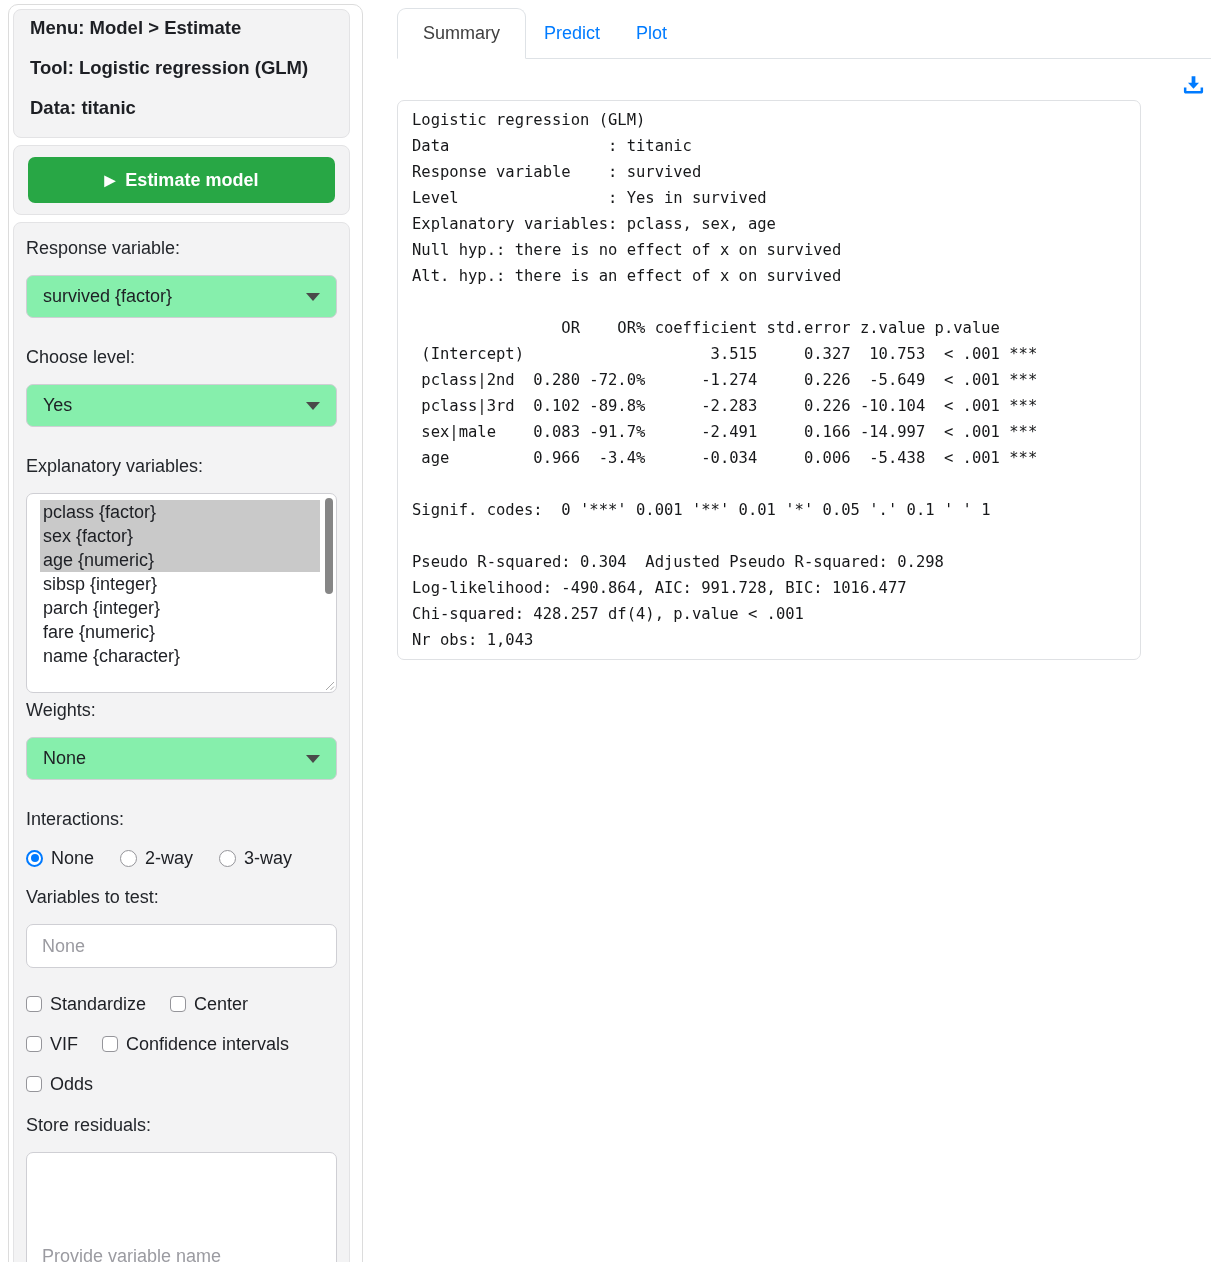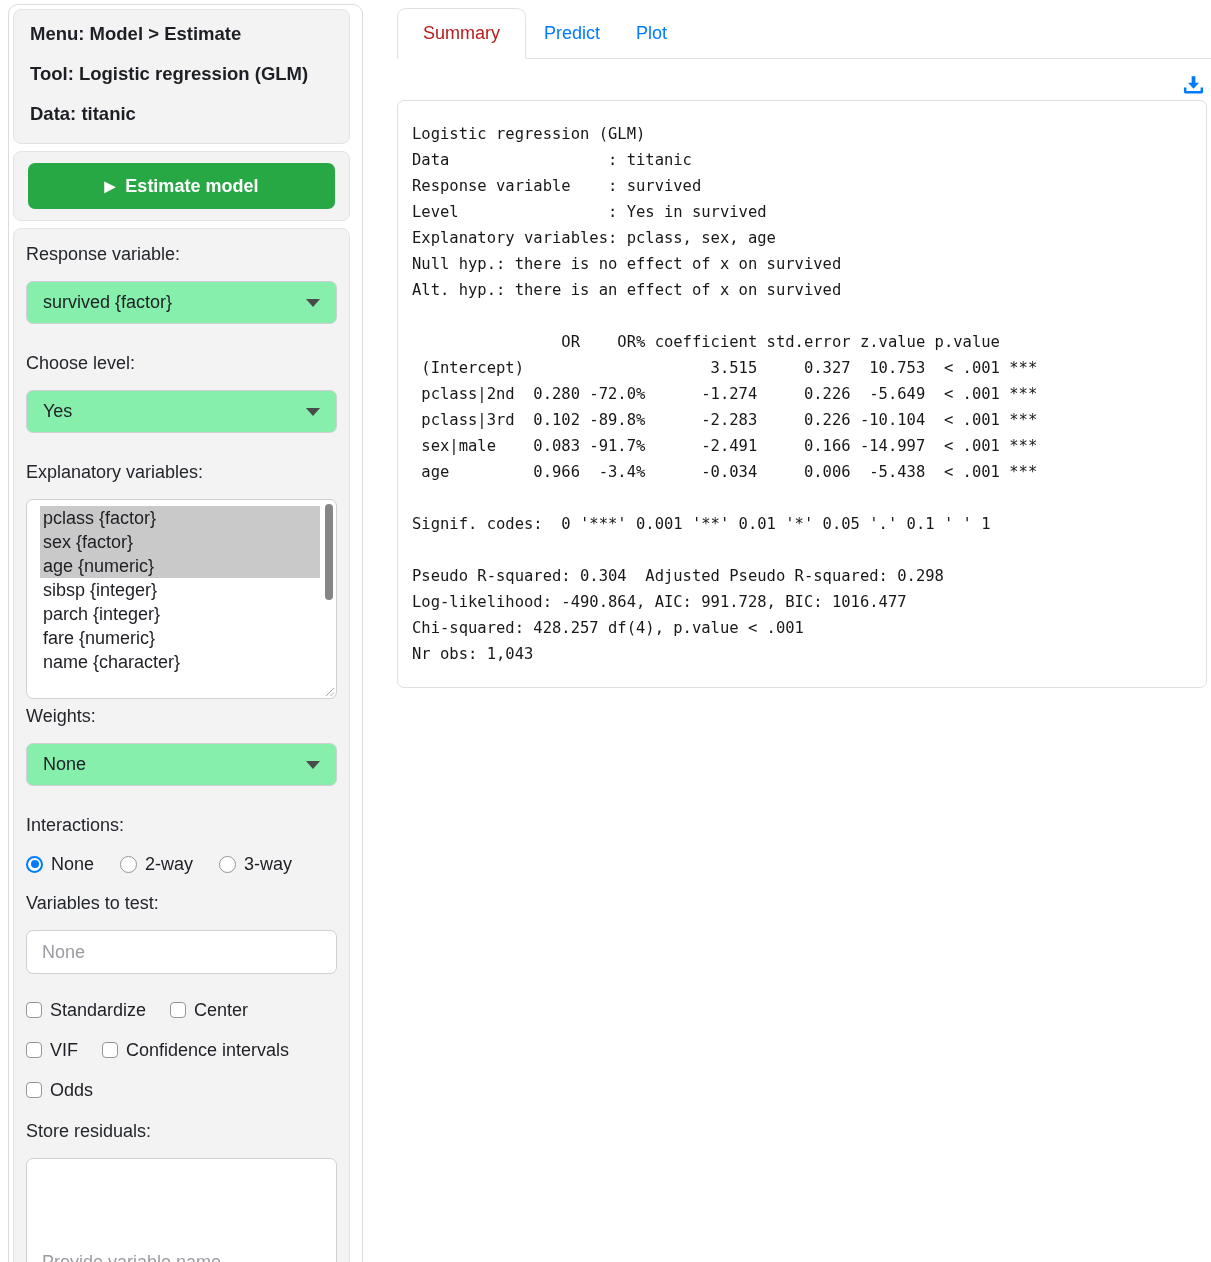--- a/index.html
+++ b/index.html
@@ -12,21 +12,21 @@
     width:1211px;height:1262px;position:relative;overflow:hidden;background:#fff;
     font-family:"Liberation Sans",sans-serif;color:var(--ink);
   }
   
   .sidebar{
     position:absolute;left:8px;top:4px;width:355px;height:1270px;
     background:#fff;border:1px solid #dcdcdc;border-radius:10px;
     padding:4px 12px 0 4px;
   }
   .well{background:var(--well-bg);border:1px solid var(--well-bd);border-radius:8px;}
-  .well-info{padding:13px 16px 0;margin-bottom:7px;}
+  .well-info{padding:7px 16px 0;margin-bottom:7px;}
   .well-info .info-line{font-weight:bold;font-size:18.5px;line-height:22px;margin-bottom:18px;}
   .well-btn{padding:11px 14px;margin-bottom:7px;}
   .estimate-btn{
     width:100%;height:46px;background:var(--green);color:#fff;border:none;border-radius:7px;
     font-family:inherit;font-size:18px;font-weight:bold;display:flex;align-items:center;
     justify-content:center;gap:10px;cursor:pointer;
   }
   .play-glyph{font-size:14px;line-height:1;}
   .well-form{padding:14px 12px 12px;}
   .form-label{display:block;font-size:18px;line-height:22px;margin:0 0 16px;color:#23262b;}
@@ -69,27 +69,27 @@
   .help-glyph{font-size:25px;color:#2b2b2b;line-height:1;cursor:pointer;}
   .icon-btn{cursor:pointer;display:flex;align-items:center;}
   .partial-well{height:14px;background:var(--well-bg);border:1px solid var(--well-bd);
     border-bottom:none;border-radius:8px 8px 0 0;margin-top:1px;}
   
   .main{position:absolute;left:397px;top:0;width:814px;}
   .tabbar{margin-top:8px;display:flex;align-items:flex-end;border-bottom:1px solid #dee2e6;}
   .tab{font-size:18px;line-height:23px;padding:13px 18px;cursor:pointer;}
   .tab.link{color:var(--blue);}
   .tab.active{
-    color:#b91c1c;background:#fff;border:1px solid #dee2e6;border-bottom:1px solid #fff;
+    color:#404040;background:#fff;border:1px solid #dee2e6;border-bottom:1px solid #fff;
     border-radius:9px 9px 0 0;padding:13px 25px;margin-bottom:-1px;
   }
   .dl-row{display:flex;justify-content:flex-end;padding:11px 5px 0 0;height:41px;}
   .output{
-    margin:0;width:810px;background:#fff;border:1px solid #dfe1e4;border-radius:7px;
-    padding:20px 14px;font-family:"DejaVu Sans Mono","Liberation Mono",monospace;
+    margin:0;width:744px;background:#fff;border:1px solid #dfe1e4;border-radius:7px;
+    padding:6px 14px;font-family:"DejaVu Sans Mono","Liberation Mono",monospace;
     font-size:15.5px;line-height:26px;white-space:pre;color:#17181a;
   }
 </style>
 </head>
 <body>
 
 <div class="sidebar">
 
   <div class="well well-info">
     <div class="info-line">Menu: Model &gt; Estimate</div>

